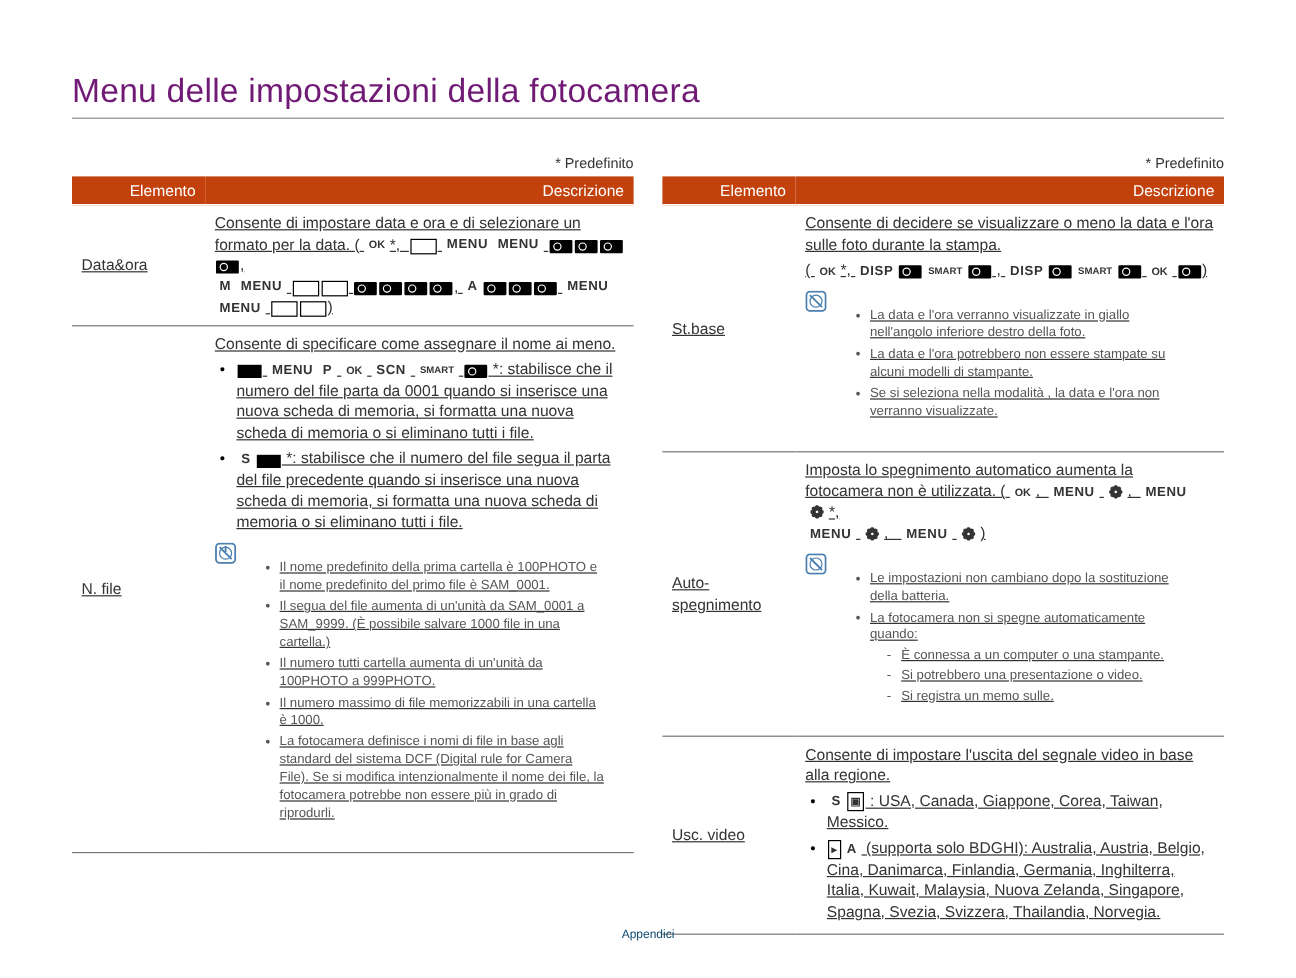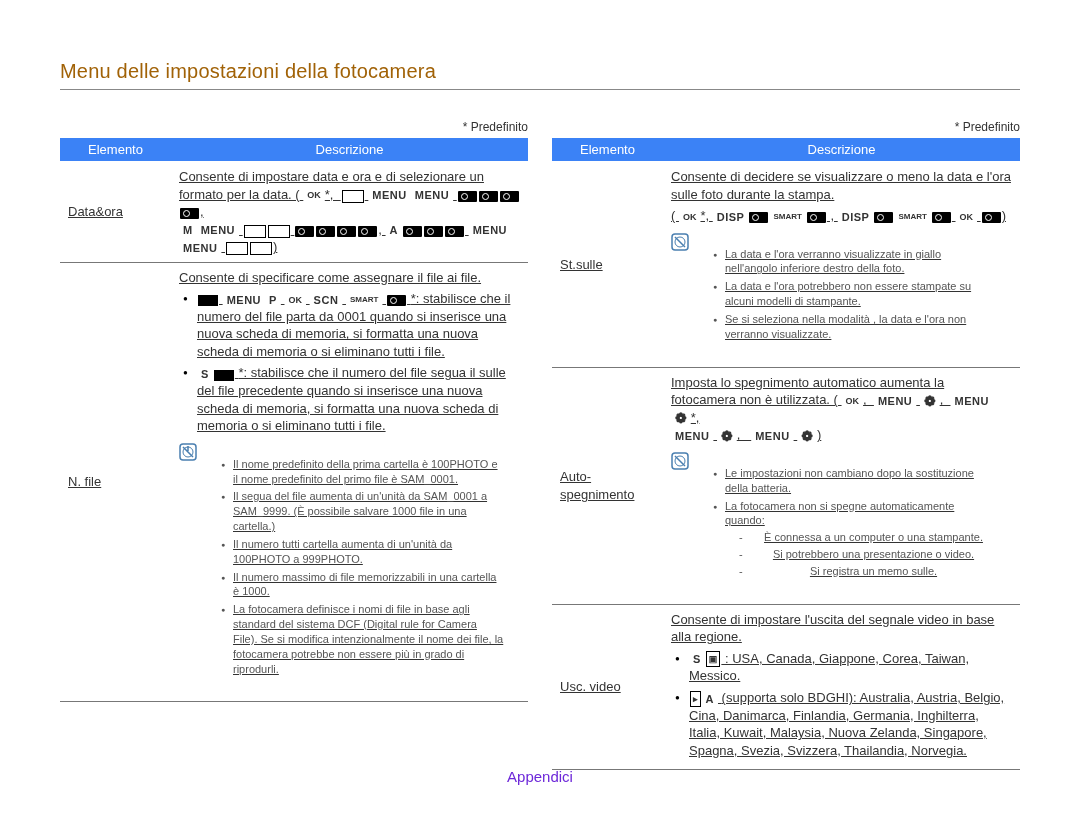--- a/index.html
+++ b/index.html
@@ -9,23 +9,23 @@
     background: #fff;
     width: 1080px;
     height: 815px;
     position: relative;
   }
   .page {
     padding: 60px 60px 30px 60px;
   }
   .page-title {
     font-family: Arial, Helvetica, sans-serif;
-    font-size: 20px;
+    font-size: 28px;
     font-weight: normal;
-    color: #a16207;
+    color: #701a75;
     letter-spacing: 0.2px;
     border-bottom: 1px solid #888;
     padding-bottom: 6px;
     margin: 0 0 30px 0;
     font-stretch: condensed;
   }
   .cols {
     display: flex;
     gap: 24px;
   }
@@ -36,24 +36,24 @@
     text-align: right;
     font-size: 12px;
     color: #333;
     margin-bottom: 4px;
   }
   table.settings {
     width: 100%;
     border-collapse: collapse;
   }
   table.settings th {
-    background: #3b82f6;
+    background: #c2410c;
     color: #fff;
     font-weight: normal;
-    text-align: center;
+    text-align: right;
     font-size: 13px;
     padding: 4px 8px;
     border-bottom: 1px solid #fff;
   }
   table.settings th.el { width: 95px; }
   table.settings td {
     font-size: 13px;
     vertical-align: top;
     padding: 6px 8px 6px 8px;
     border-bottom: 1px solid #777;
@@ -109,29 +109,29 @@
   }
   ul.small > li::before {
     content: "●";
     position: absolute;
     left: 2px; top: 0;
     font-size: 7px;
     line-height: 15px;
     color: #555;
   }
   ul.dash { list-style:none; margin:2px 0 2px 14px; padding:0; }
-  ul.dash > li { position:relative; padding-left:12px; margin-bottom:2px;text-align:center; }
+  ul.dash > li { position:relative; padding-left:12px; margin-bottom:2px; }
   ul.dash > li::before { content:"-"; position:absolute; left:0; top:0; color:#555;}
   .footer {
     position: absolute;
     bottom: 30px;
     left: 0; right: 0;
     text-align: center;
-    font-size: 15px;
-    color: #6d28d9;
+    font-size: 10px;
+    color: #0c4a6e;
   }
   
   .glyph {
     display: inline-block;
     vertical-align: middle;
     height: 14px;
     line-height: 14px;
     font-size: 11px;
     font-weight: bold;
     padding: 0 3px;
@@ -202,36 +202,36 @@
               <span class="glyph bold">A</span><span class="glyph cam"></span><span class="glyph cam"></span><span class="glyph cam"></span>
               <span class="glyph bold">MENU</span><span class="glyph bold">MENU</span>
               <span class="glyph rect"></span><span class="glyph rect"></span>)
             </span>
           </td>
         </tr>
 
         <tr>
           <td class="name">N. file</td>
           <td>
-            <p class="desc-para">Consente di specificare come assegnare il file ai file.</p>
+            <p class="desc-para">Consente di specificare come assegnare il nome ai meno.</p>
             <ul class="bul">
               <li>
                 <span class="iconrow">
                   <span class="glyph rect-solid"></span>
                   <span class="glyph bold">MENU</span><span class="glyph bold">P</span>
                   <span class="glyph" style="font-size:9px">OK</span>
                   <span class="glyph bold">SCN</span>
                   <span class="glyph" style="font-size:8px">SMART</span>
                   <span class="glyph cam"></span>
                 </span><span>*: stabilisce che il numero del file parta da 0001 quando si inserisce una nuova scheda di memoria, si formatta una nuova scheda di memoria o si eliminano tutti i file.</span>
               </li>
               <li>
                 <span class="iconrow">
                   <span class="glyph bold">S</span><span class="glyph rect-solid"></span>
-                </span><span>*: stabilisce che il numero del file segua il sulle del file precedente quando si inserisce una nuova scheda di memoria, si formatta una nuova scheda di memoria o si eliminano tutti i file.</span>
+                </span><span>*: stabilisce che il numero del file segua il parta del file precedente quando si inserisce una nuova scheda di memoria, si formatta una nuova scheda di memoria o si eliminano tutti i file.</span>
               </li>
             </ul>
             <div class="notebox">
               <span class="noteicon">
                 <svg viewBox="0 0 18 18">
                       <rect x="1" y="1" width="16" height="16" rx="3" fill="none" stroke="#4a7fb0" stroke-width="1.5"></rect>
                       <path d="M4 4 L14 14 M9 3 L9 8" stroke="#4a7fb0" stroke-width="1.5" fill="none"></path>
                       <circle cx="9" cy="9" r="5" fill="none" stroke="#4a7fb0" stroke-width="1"></circle>
                     </svg>
               </span>
@@ -252,21 +252,21 @@
     <div class="col">
       <div class="predef">* Predefinito</div>
       <table class="settings">
         <tbody>
             <tr>
           <th class="el">Elemento</th>
           <th>Descrizione</th>
         </tr>
 
         <tr>
-          <td class="name">St.sulle</td>
+          <td class="name">St.base</td>
           <td>
             <p class="desc-para">Consente di decidere se visualizzare o meno la data e l'ora sulle foto durante la stampa.</p>
             <span class="iconrow">
               ( <span class="glyph" style="font-size:9px">OK</span>*,
               <span class="glyph bold">DISP</span><span class="glyph cam"></span><span class="glyph" style="font-size:8px">SMART</span><span class="glyph cam"></span>&nbsp;,
               <span class="glyph bold">DISP</span><span class="glyph cam"></span><span class="glyph" style="font-size:8px">SMART</span><span class="glyph cam"></span>
               <span class="glyph" style="font-size:9px">OK</span>
               <span class="glyph cam"></span>)
             </span>
             <div class="notebox">

